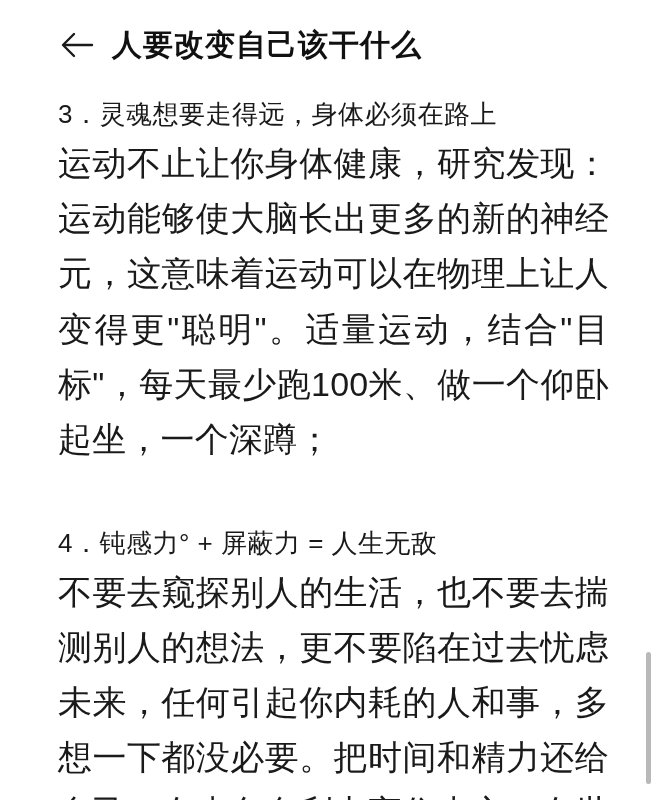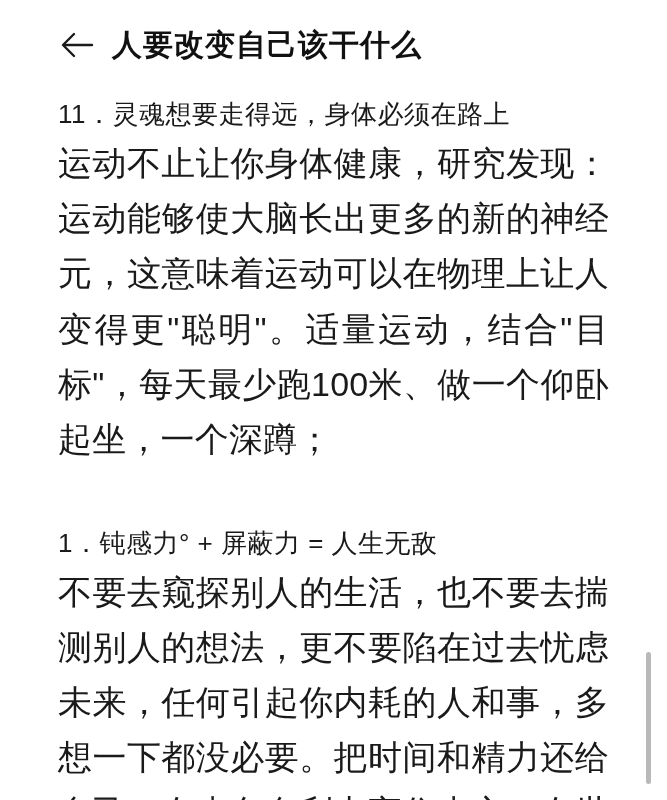--- a/index.html
+++ b/index.html
@@ -97,26 +97,26 @@
     <div class="back-icon">
       <svg width="34" height="30" viewBox="0 0 34 30" fill="none" xmlns="http://www.w3.org/2000/svg">
         <path d="M32 15 H4" stroke="#1a1a1a" stroke-width="2.4" stroke-linecap="round"></path>
         <path d="M14 4 L3 15 L14 26" stroke="#1a1a1a" stroke-width="2.4" stroke-linecap="round" stroke-linejoin="round"></path>
       </svg>
     </div>
     <div class="title">人要改变自己该干什么</div>
   </div>
 
   <div class="section">
-    <div class="sec-heading">11．灵魂想要走得远，身体必须在路上</div>
+    <div class="sec-heading">3．灵魂想要走得远，身体必须在路上</div>
     <div class="sec-body">运动不止让你身体健康，研究发现：运动能够使大脑长出更多的新的神经元，这意味着运动可以在物理上让人变得更"聪明"。适量运动，结合"目标"，每天最少跑100米、做一个仰卧起坐，一个深蹲；</div>
   </div>
 
   <div class="section second">
-    <div class="sec-heading">1．钝感力° + 屏蔽力 = 人生无敌</div>
+    <div class="sec-heading">4．钝感力° + 屏蔽力 = 人生无敌</div>
     <div class="sec-body">不要去窥探别人的生活，也不要去揣测别人的想法，更不要陷在过去忧虑未来，任何引起你内耗的人和事，多想一下都没必要。把时间和精力还给自己，在声色名利中守住本心，在世俗目光里信步前行。翻译：关我屁事 + 关你屁事 = 岁月静好因为顶级的能力是屏蔽力，任何消耗你的人和事，多看一眼都是你的不对。</div>
   </div>
 
   <div class="scrollbar-track">
     <div class="scrollbar-thumb"></div>
   </div>
 
 </div>
 
 </body></html>

